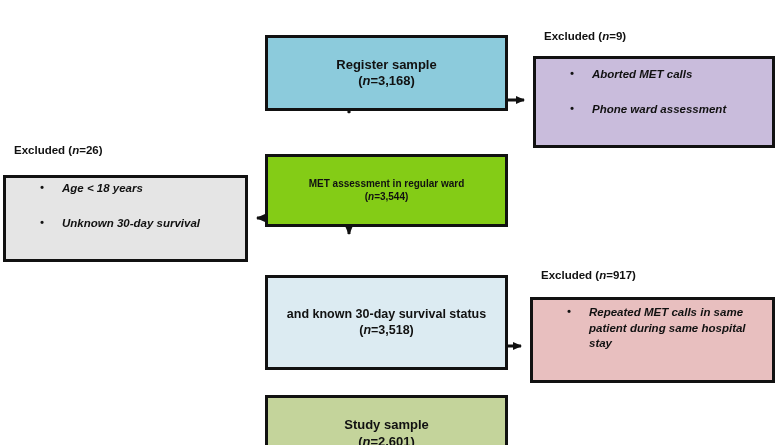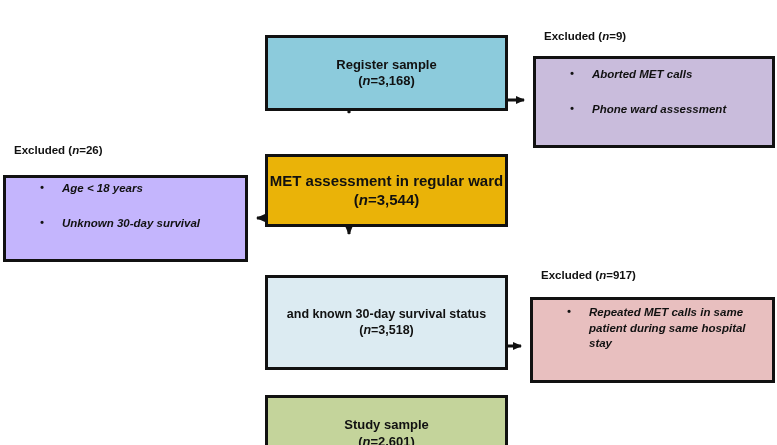--- a/index.html
+++ b/index.html
@@ -37,22 +37,22 @@
   }
 
   
   #node-register {
     left: 265px; top: 3px; width: 243px; height: 76px;
     background: #8ccbdc;
     font-size: 13px;
   }
   #node-met-ward {
     left: 265px; top: 122px; width: 243px; height: 73px;
-    background: #eab308;
-    font-size: 15px;
+    background: #84cc16;
+    font-size: 10px;
   }
   #node-met-eligible {
     left: 265px; top: 243px; width: 243px; height: 95px;
     background: #dcebf2;
     font-size: 12.5px;
   }
   #node-study-sample {
     left: 265px; top: 363px; width: 243px; height: 77px;
     background: #c4d49b;
     font-size: 13px;
@@ -71,21 +71,21 @@
     justify-content: flex-end;
     font-size: 11.5px;
     line-height: 1.3;
   }
   #excl-1 {
     left: 533px; top: 56px; width: 242px; height: 92px;
     background: #c9bcdc;
   }
   #excl-2 {
     left: 3px; top: 175px; width: 245px; height: 87px;
-    background: #c4b5fd;
+    background: #e5e5e5;
   }
   #excl-3 {
     left: 530px; top: 297px; width: 245px; height: 86px;
     background: #e8bfbf;
   }
   .excl-title {
     margin-bottom: 3px;
     white-space: nowrap;
   }
   .excl-list {

